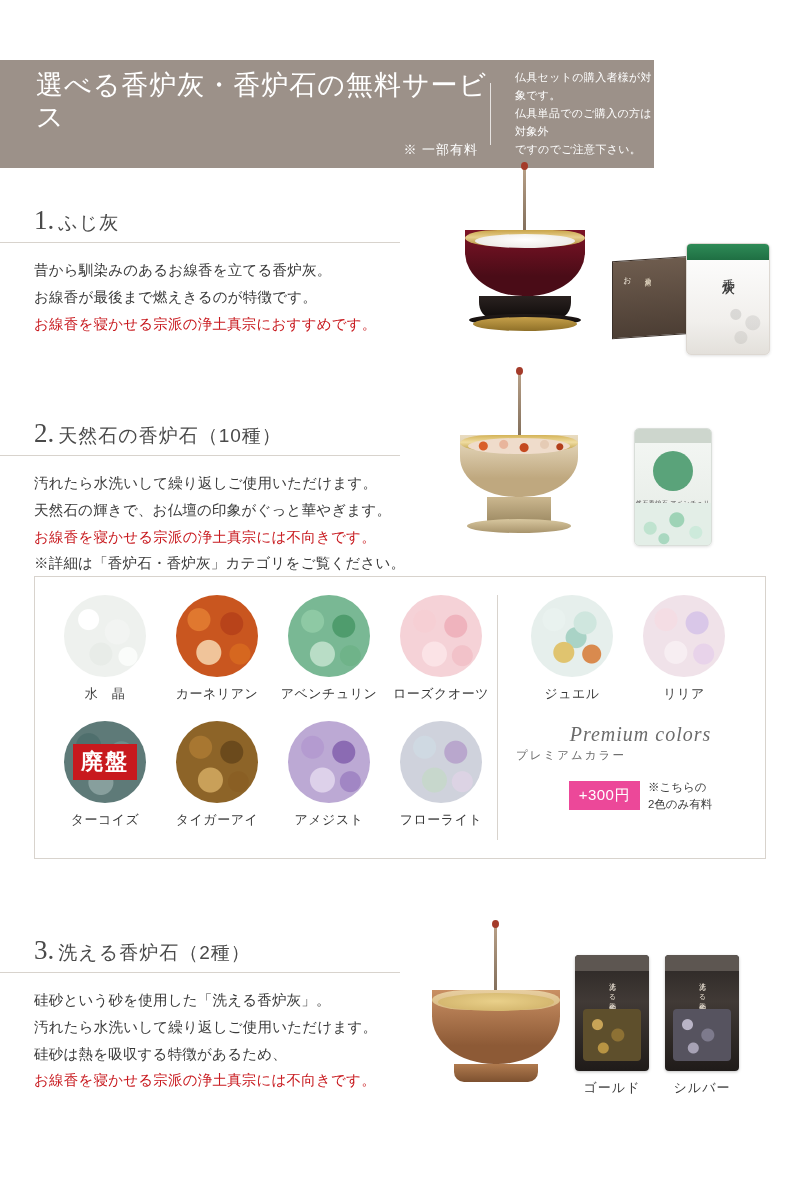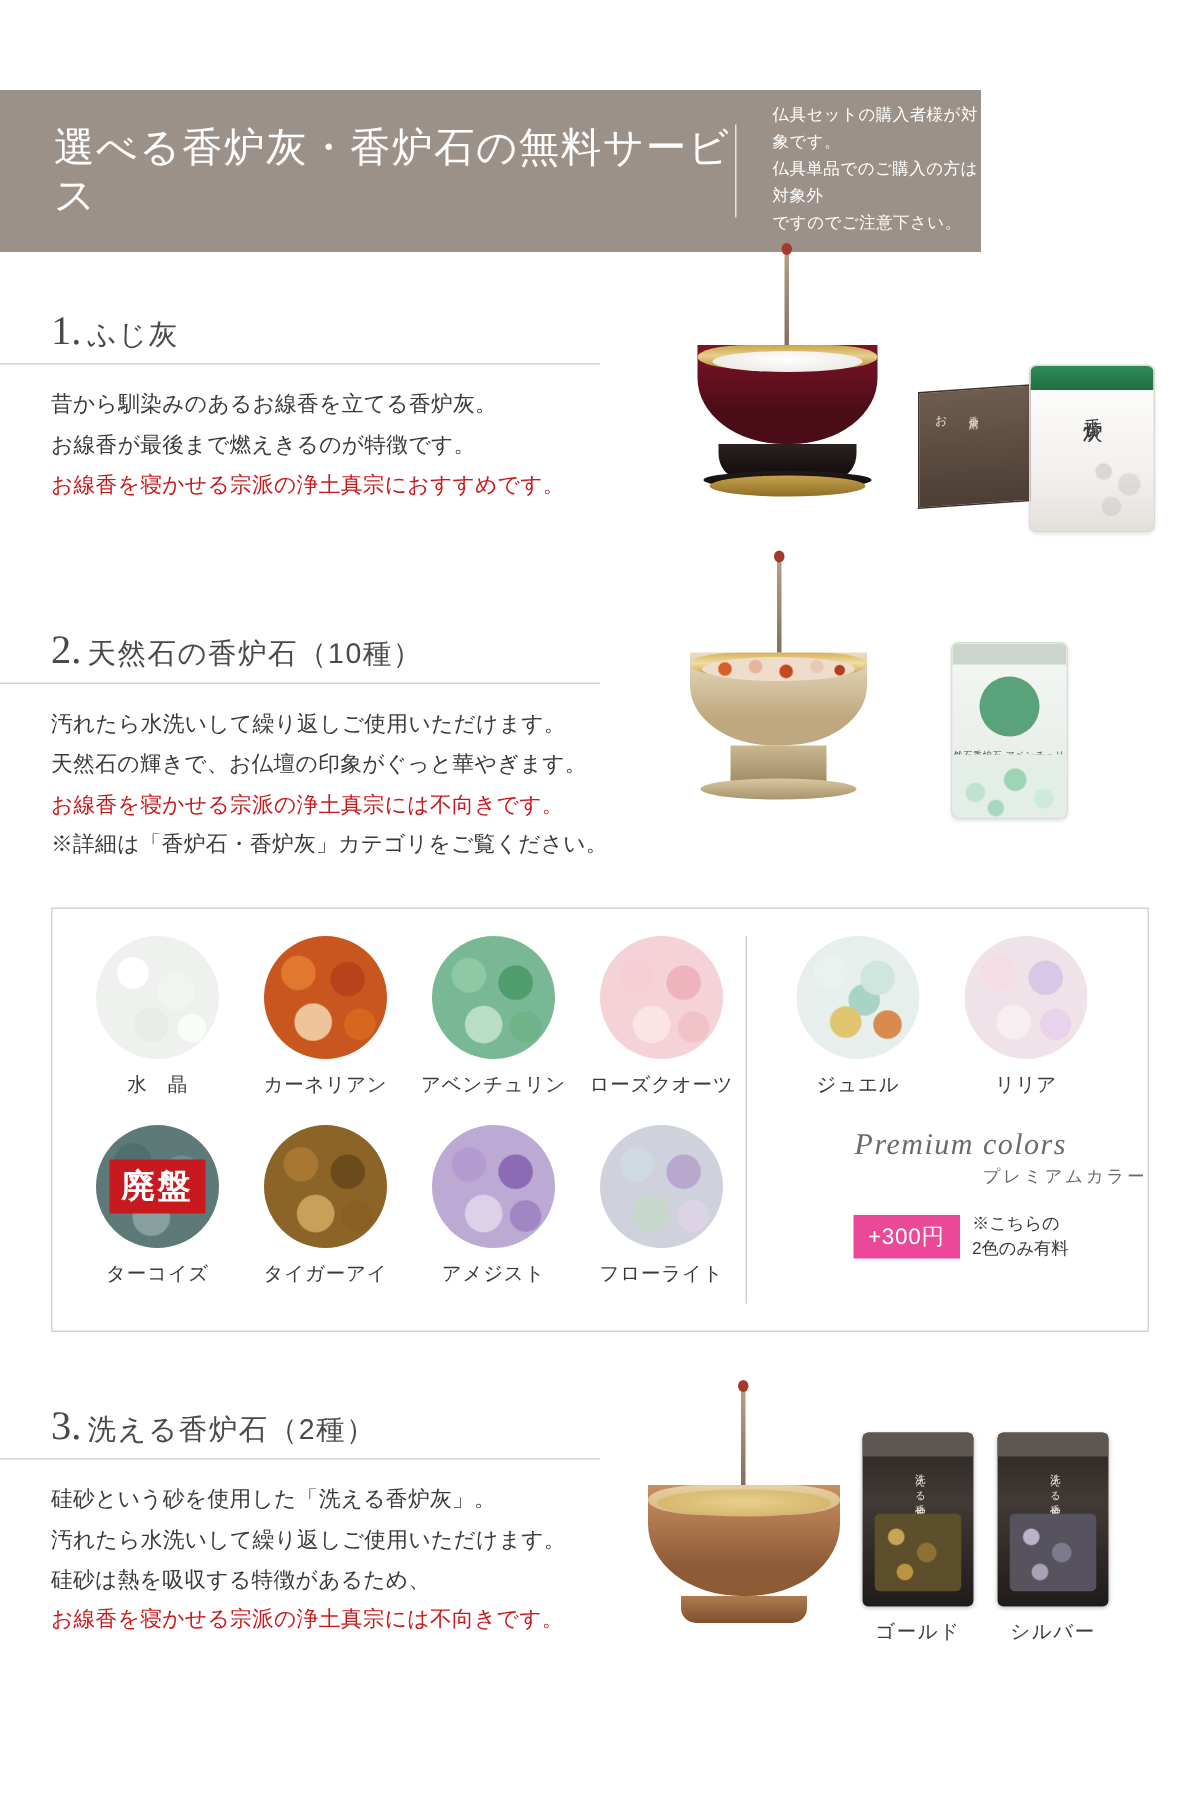--- a/index.html
+++ b/index.html
@@ -262,21 +262,21 @@
       radial-gradient(circle at 20% 60%, #bfe3cf 0 6px, transparent 7px),
       radial-gradient(circle at 55% 40%, #9ed3b6 0 7px, transparent 8px),
       radial-gradient(circle at 80% 70%, #cdeadb 0 6px, transparent 7px),
       radial-gradient(circle at 38% 85%, #a9d8c0 0 5px, transparent 6px),
       #e3eee7;
   }
 
   
   .panel {
     position: absolute;
-    left: 34px; top: 605px;
+    left: 34px; top: 576px;
     width: 732px; height: 283px;
     border: 1px solid #d8d3cd;
   }
   .panel-inner { display: flex; height: 100%; }
   .panel-left { width: 462px; padding: 18px 0 0 14px; }
   .panel-div { width: 1px; background: #d8d3cd; margin: 18px 0; }
   .panel-right { flex: 1; padding: 18px 0 0 18px; position: relative; }
 
   .stone-row { display: flex; }
   .stone-cell { width: 112px; text-align: center; margin-bottom: 6px; }
@@ -309,21 +309,21 @@
   .prem-title {
     text-align: center;
     margin-top: 14px;
     font-family: "Liberation Serif", serif;
     font-style: italic;
     font-size: 20px;
     color: #6b6b6b;
     letter-spacing: 1px;
   }
   .prem-sub {
-    text-align: right;
+    text-align: left;
     font-size: 11.5px;
     color: #6b6b6b;
     letter-spacing: 2px;
     margin-top: 2px;
   }
   .prem-price-row {
     display: flex;
     align-items: center;
     justify-content: center;
     margin-top: 16px;
@@ -398,20 +398,21 @@
     margin-top: 8px;
     letter-spacing: 1px;
   }
 </style>
 </head>
 <body>
 
 <div class="banner">
   <div class="banner-left">
     <div class="banner-title">選べる香炉灰・香炉石の無料サービス</div>
+    <div class="banner-sub">※ 一部有料</div>
   </div>
   <div class="banner-divider"></div>
   <div class="banner-right">
     <div>仏具セットの購入者様が対象です。</div>
     <div>仏具単品でのご購入の方は対象外</div>
     <div>ですのでご注意下さい。</div>
   </div>
 </div>
 
 <div class="section" style="top:205px;">

